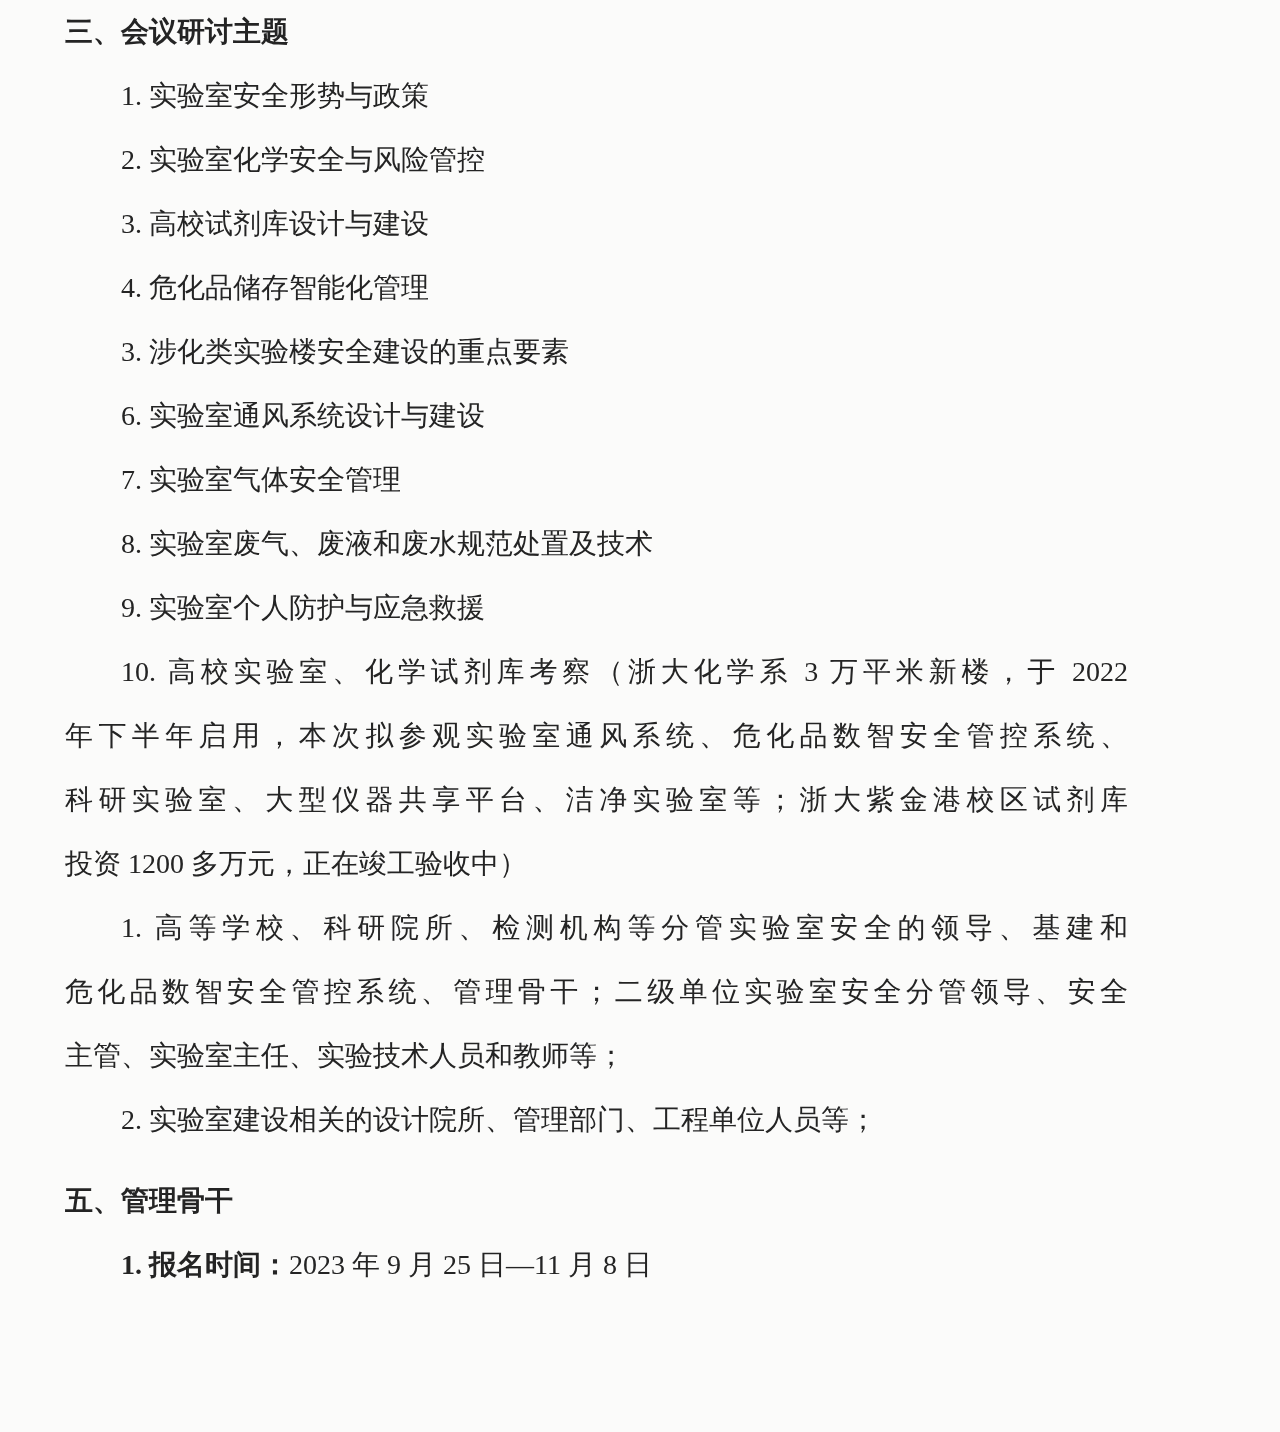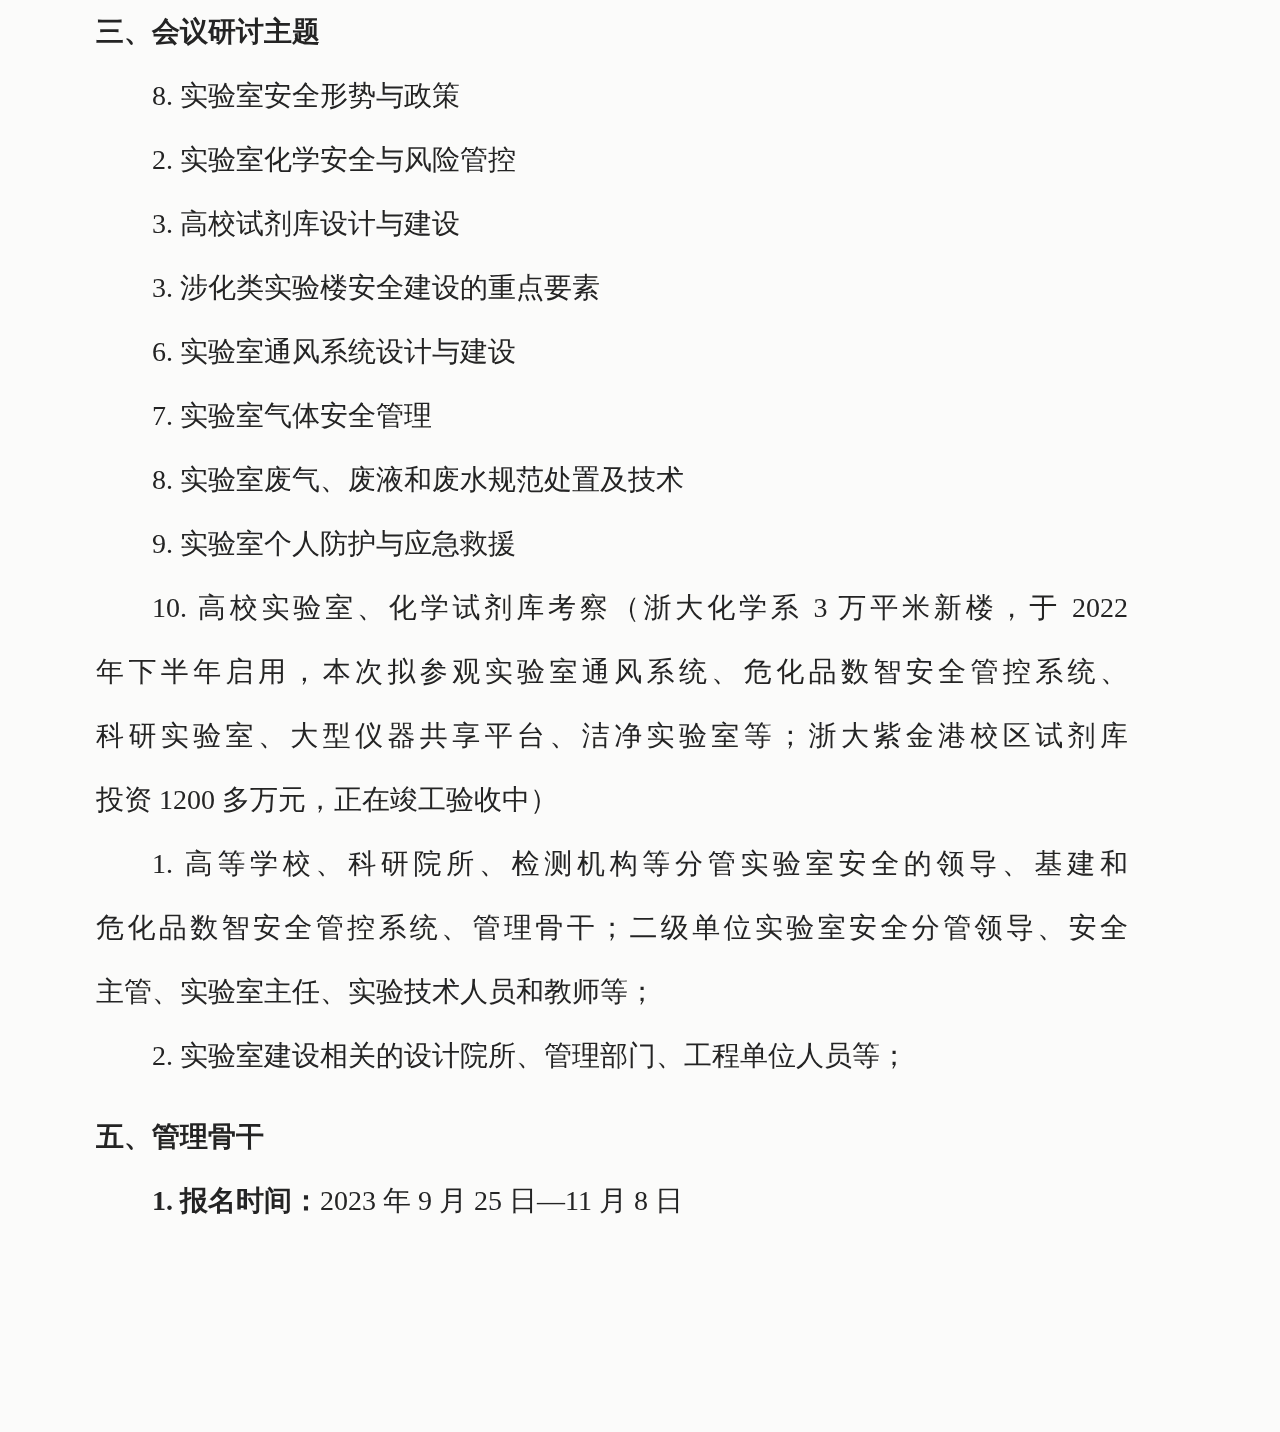--- a/index.html
+++ b/index.html
@@ -8,21 +8,21 @@
     width: 1280px;
     height: 1432px;
     background: #fbfbfa;
     color: #242424;
     font-family: "Liberation Serif", "DejaVu Serif", serif;
     overflow: hidden;
   }
   .doc {
     width: 1280px;
     height: 1432px;
-    padding: 0 152px 0 96px;
+    padding: 0 152px 0 65px;
   }
   .line {
     margin: 0;
     font-size: 28px;
     line-height: 64px;
     font-weight: normal;
     white-space: nowrap;
   }
   .indent { text-indent: 56px; }
   .fill {
@@ -37,23 +37,24 @@
   .heading.first { margin-top: 0; }
   .bold { font-weight: bold; margin-top: 48px; }
 </style>
 </head>
 <body>
 
 <main class="doc">
 
   <section>
     <h2 class="line heading first">三、会议研讨主题</h2>
-    <p class="line indent">8. 实验室安全形势与政策</p>
+    <p class="line indent">1. 实验室安全形势与政策</p>
     <p class="line indent">2. 实验室化学安全与风险管控</p>
     <p class="line indent">3. 高校试剂库设计与建设</p>
+    <p class="line indent">4. 危化品储存智能化管理</p>
     <p class="line indent">3. 涉化类实验楼安全建设的重点要素</p>
     <p class="line indent">6. 实验室通风系统设计与建设</p>
     <p class="line indent">7. 实验室气体安全管理</p>
     <p class="line indent">8. 实验室废气、废液和废水规范处置及技术</p>
     <p class="line indent">9. 实验室个人防护与应急救援</p>
     <p class="line indent fill">10. 高校实验室、化学试剂库考察（浙大化学系 3 万平米新楼，于 2022</p>
     <p class="line fill">年下半年启用，本次拟参观实验室通风系统、危化品数智安全管控系统、</p>
     <p class="line fill">科研实验室、大型仪器共享平台、洁净实验室等；浙大紫金港校区试剂库</p>
     <p class="line">投资 1200 多万元，正在竣工验收中）</p>
   </section>

